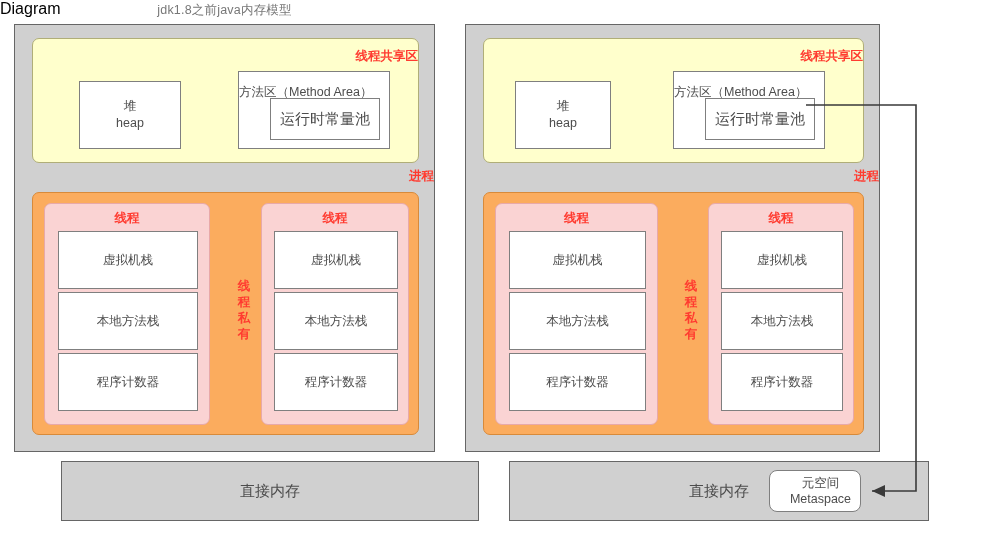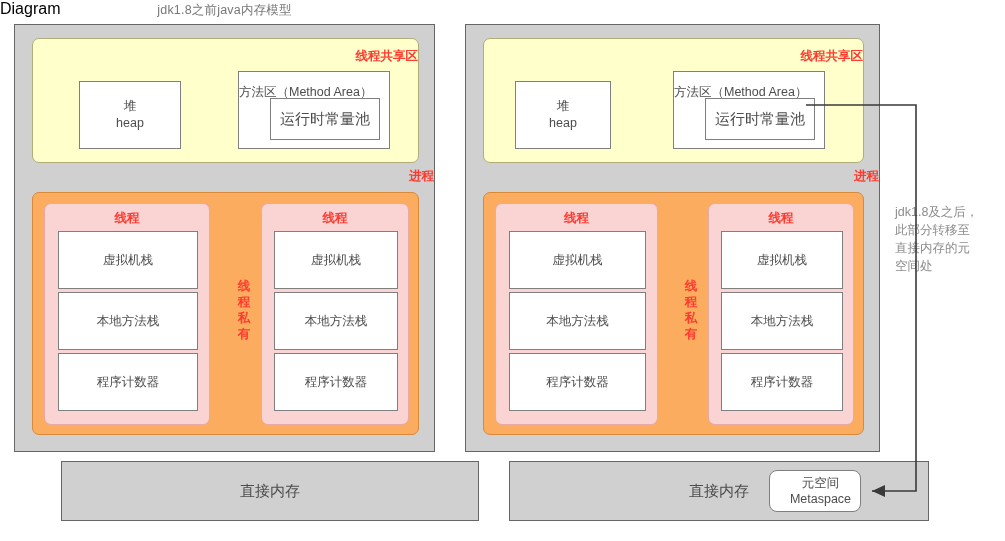--- a/index.html
+++ b/index.html
@@ -311,21 +311,20 @@
   </div>
 
   <div class="direct-mem" style="left:465px; top:461px; width:420px; height:60px;">
     <span>直接内存</span>
   </div>
   <div class="metaspace" style="left:769px; top:470px; width:92px; height:42px;">
     <span class="sub">元空间</span>
     <span class="sub">Metaspace</span>
   </div>
 
-  <div class="annotation" style="left:895px; top:203px;">jdk1.8及之后，此部分转移至直接内存的元空间处</div>
 
   <svg class="connector" viewBox="0 0 1005 541" width="1005" height="541">
     <polyline points="806,105 916,105 916,491 872,491" fill="none" stroke="#3a3a3a" stroke-width="1.6"></polyline>
     <polygon points="872,491 885,485 885,497" fill="#3a3a3a"></polygon>
   </svg>
 
 </div>
 
 
 

